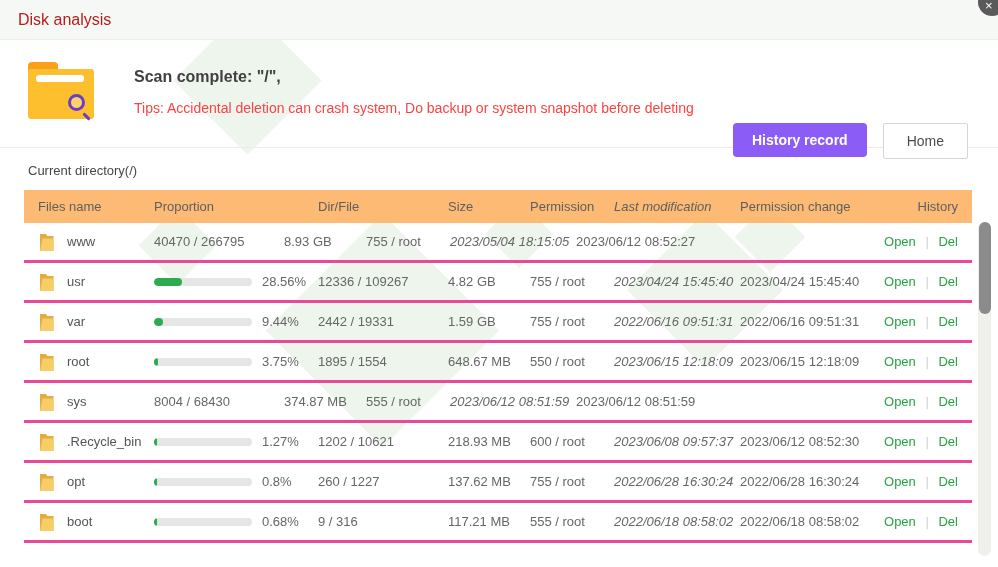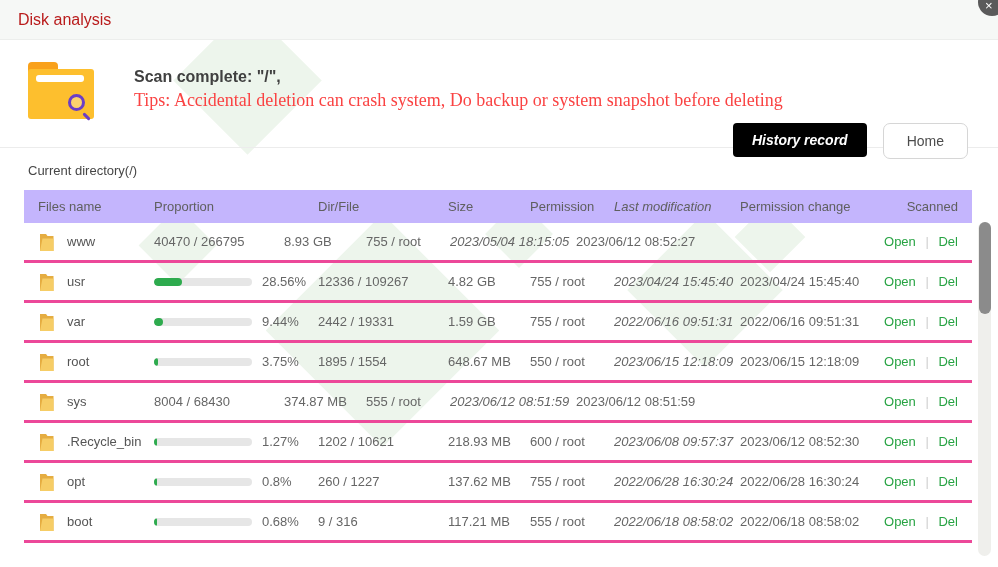--- a/index.html
+++ b/index.html
@@ -54,42 +54,42 @@
   }
   .big-folder { position:relative; width:70px; height:64px; margin-top:2px; flex:none; }
   .bf-tab  { position:absolute; left:0; top:0; width:30px; height:16px; background:#f9a11b; border-radius:4px 4px 0 0; }
   .bf-body { position:absolute; left:0; top:7px; width:66px; height:50px; background:#fdbf2e; border-radius:3px; }
   .bf-slot { position:absolute; left:8px; top:13px; width:48px; height:7px; background:#ffffff; border-radius:3px; }
   .bf-mag  { position:absolute; left:40px; top:32px; width:17px; height:17px; border:3px solid #6b3ec6; border-radius:50%; background:rgba(255,230,170,.5); }
   .bf-handle { position:absolute; left:57px; top:50px; width:3px; height:9px; background:#6b3ec6; transform:rotate(-45deg); border-radius:2px; }
 
   .scan-text { margin-left:36px; padding-top:4px; }
   .scan-line { font-size:16px; font-weight:bold; color:#404040; line-height:25px; }
-  .tips { font-size:18px; color:#fa4343; margin-top:1px;font-family:Liberation Serif, serif; }
+  .tips { font-size:14px; color:#fa4343; margin-top:11px; }
 
   .header-buttons { position:absolute; right:30px; top:83px; display:flex; gap:16px; }
   .btn { font-size:14px; height:34px; display:flex; align-items:center; justify-content:center; cursor:pointer; }
   .btn-green {
-    background:#000000; color:#fff; font-weight:bold;
-    border:none; border-radius:4px; padding:0 19px;font-style:italic;
+    background:#8b5cf6; color:#fff; font-weight:bold;
+    border:none; border-radius:4px; padding:0 19px;
   }
   .btn-plain {
     background:#fff; color:#4c4c4c;
-    border:1px solid #d6d6d6; border-radius:7px; padding:17px 23px;
+    border:1px solid #d6d6d6; border-radius:2px; padding:17px 23px;
   }
 
   
   .dir-label { font-size:13px; color:#464646; padding:15px 0 12px 28px; }
 
   
   .table { width:948px; margin-left:24px; font-size:13px; }
   .t-head {
     display:flex; align-items:center;
     height:33px;
-    background:#c4b5fd;
+    background:#fdba74;
     color:#5f5f5f;
     position:relative; z-index:2;
   }
   .t-row {
     display:flex; align-items:center;
     height:40px;
     border-bottom:3px solid #ec4899;
     color:#666;
   }
   .cell { flex:none; }
@@ -167,21 +167,21 @@
 
   <div class="table">
     <div class="t-head">
       <div class="cell col-name">Files name</div>
       <div class="cell col-prop">Proportion</div>
       <div class="cell col-dir">Dir/File</div>
       <div class="cell col-size">Size</div>
       <div class="cell col-perm">Permission</div>
       <div class="cell col-mod">Last modification</div>
       <div class="cell col-chg">Permission change</div>
-      <div class="cell col-op">Scanned</div>
+      <div class="cell col-op">History</div>
     </div>
     <div id="table-body">
   <div class="t-row">
     <div class="cell col-name">
       <svg width="17" height="19" viewBox="0 0 17 19">
         <path d="M2 2 h6 l1.5 2 H15.5 v15 H2 z" fill="#e5ad41"></path>
         <path d="M4.5 6.5 H15.5 v12.5 H2 z" fill="#f6cd66"></path>
       </svg>
       <span class="fname">www</span>
     </div>

